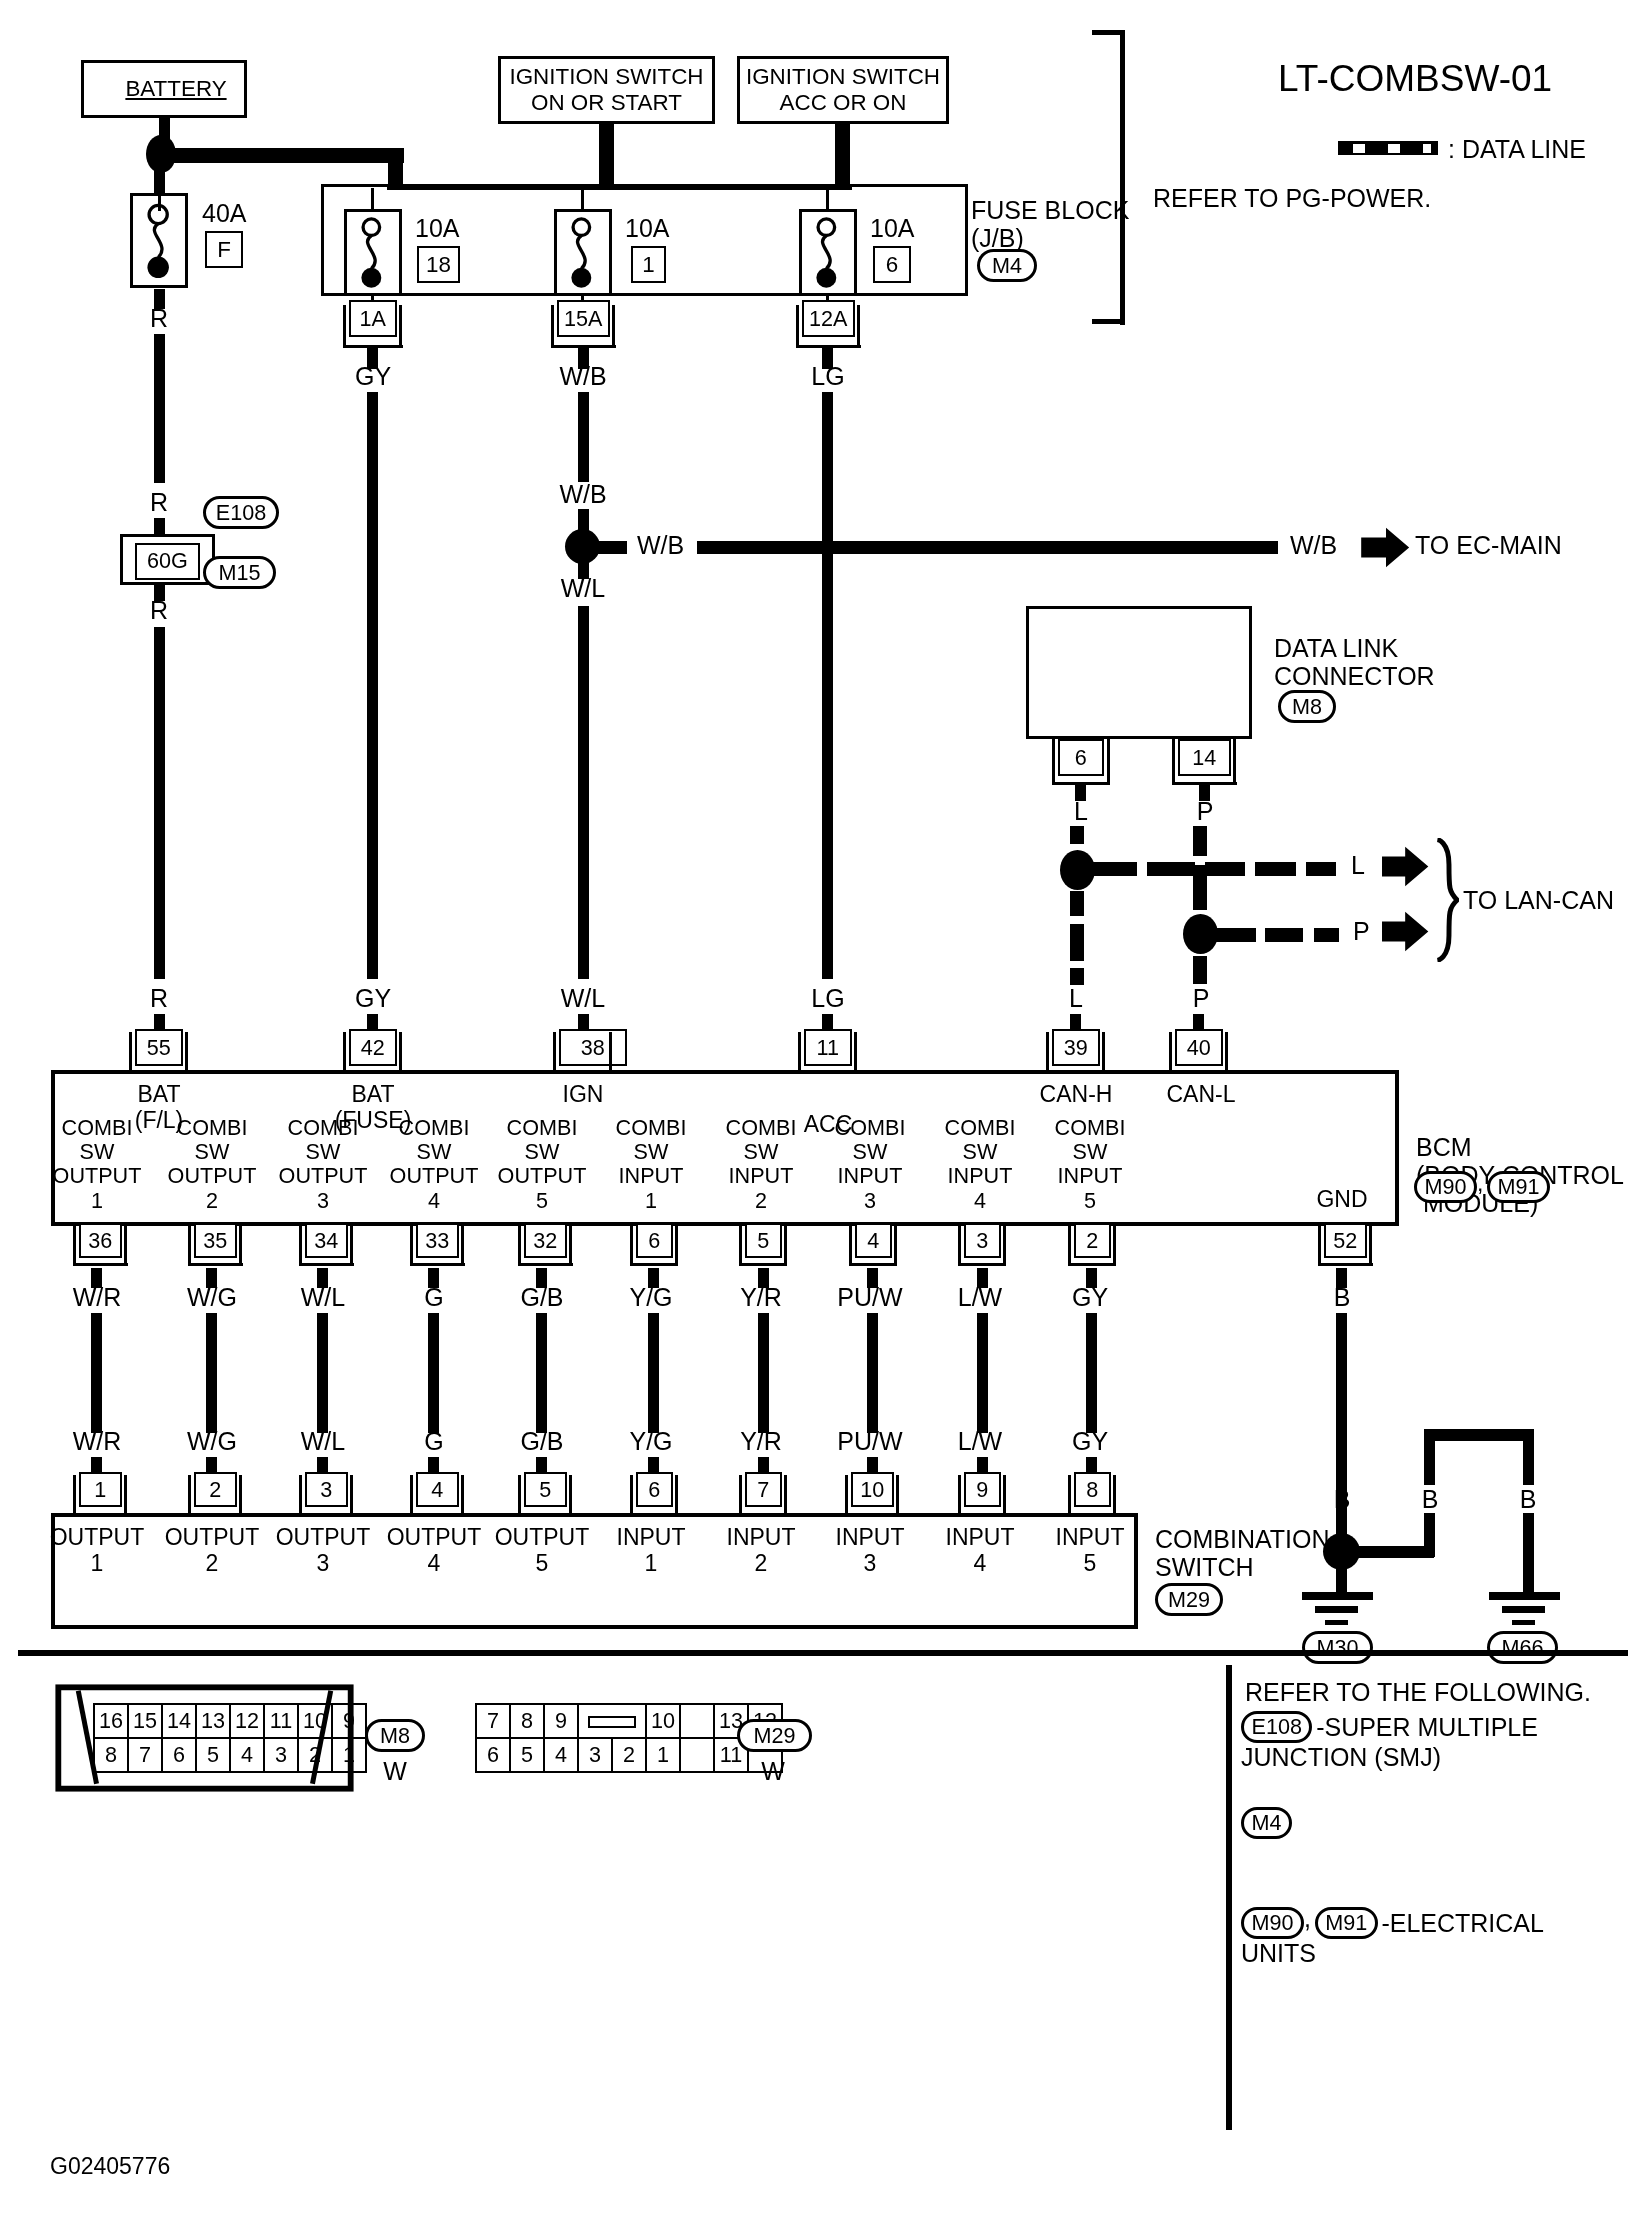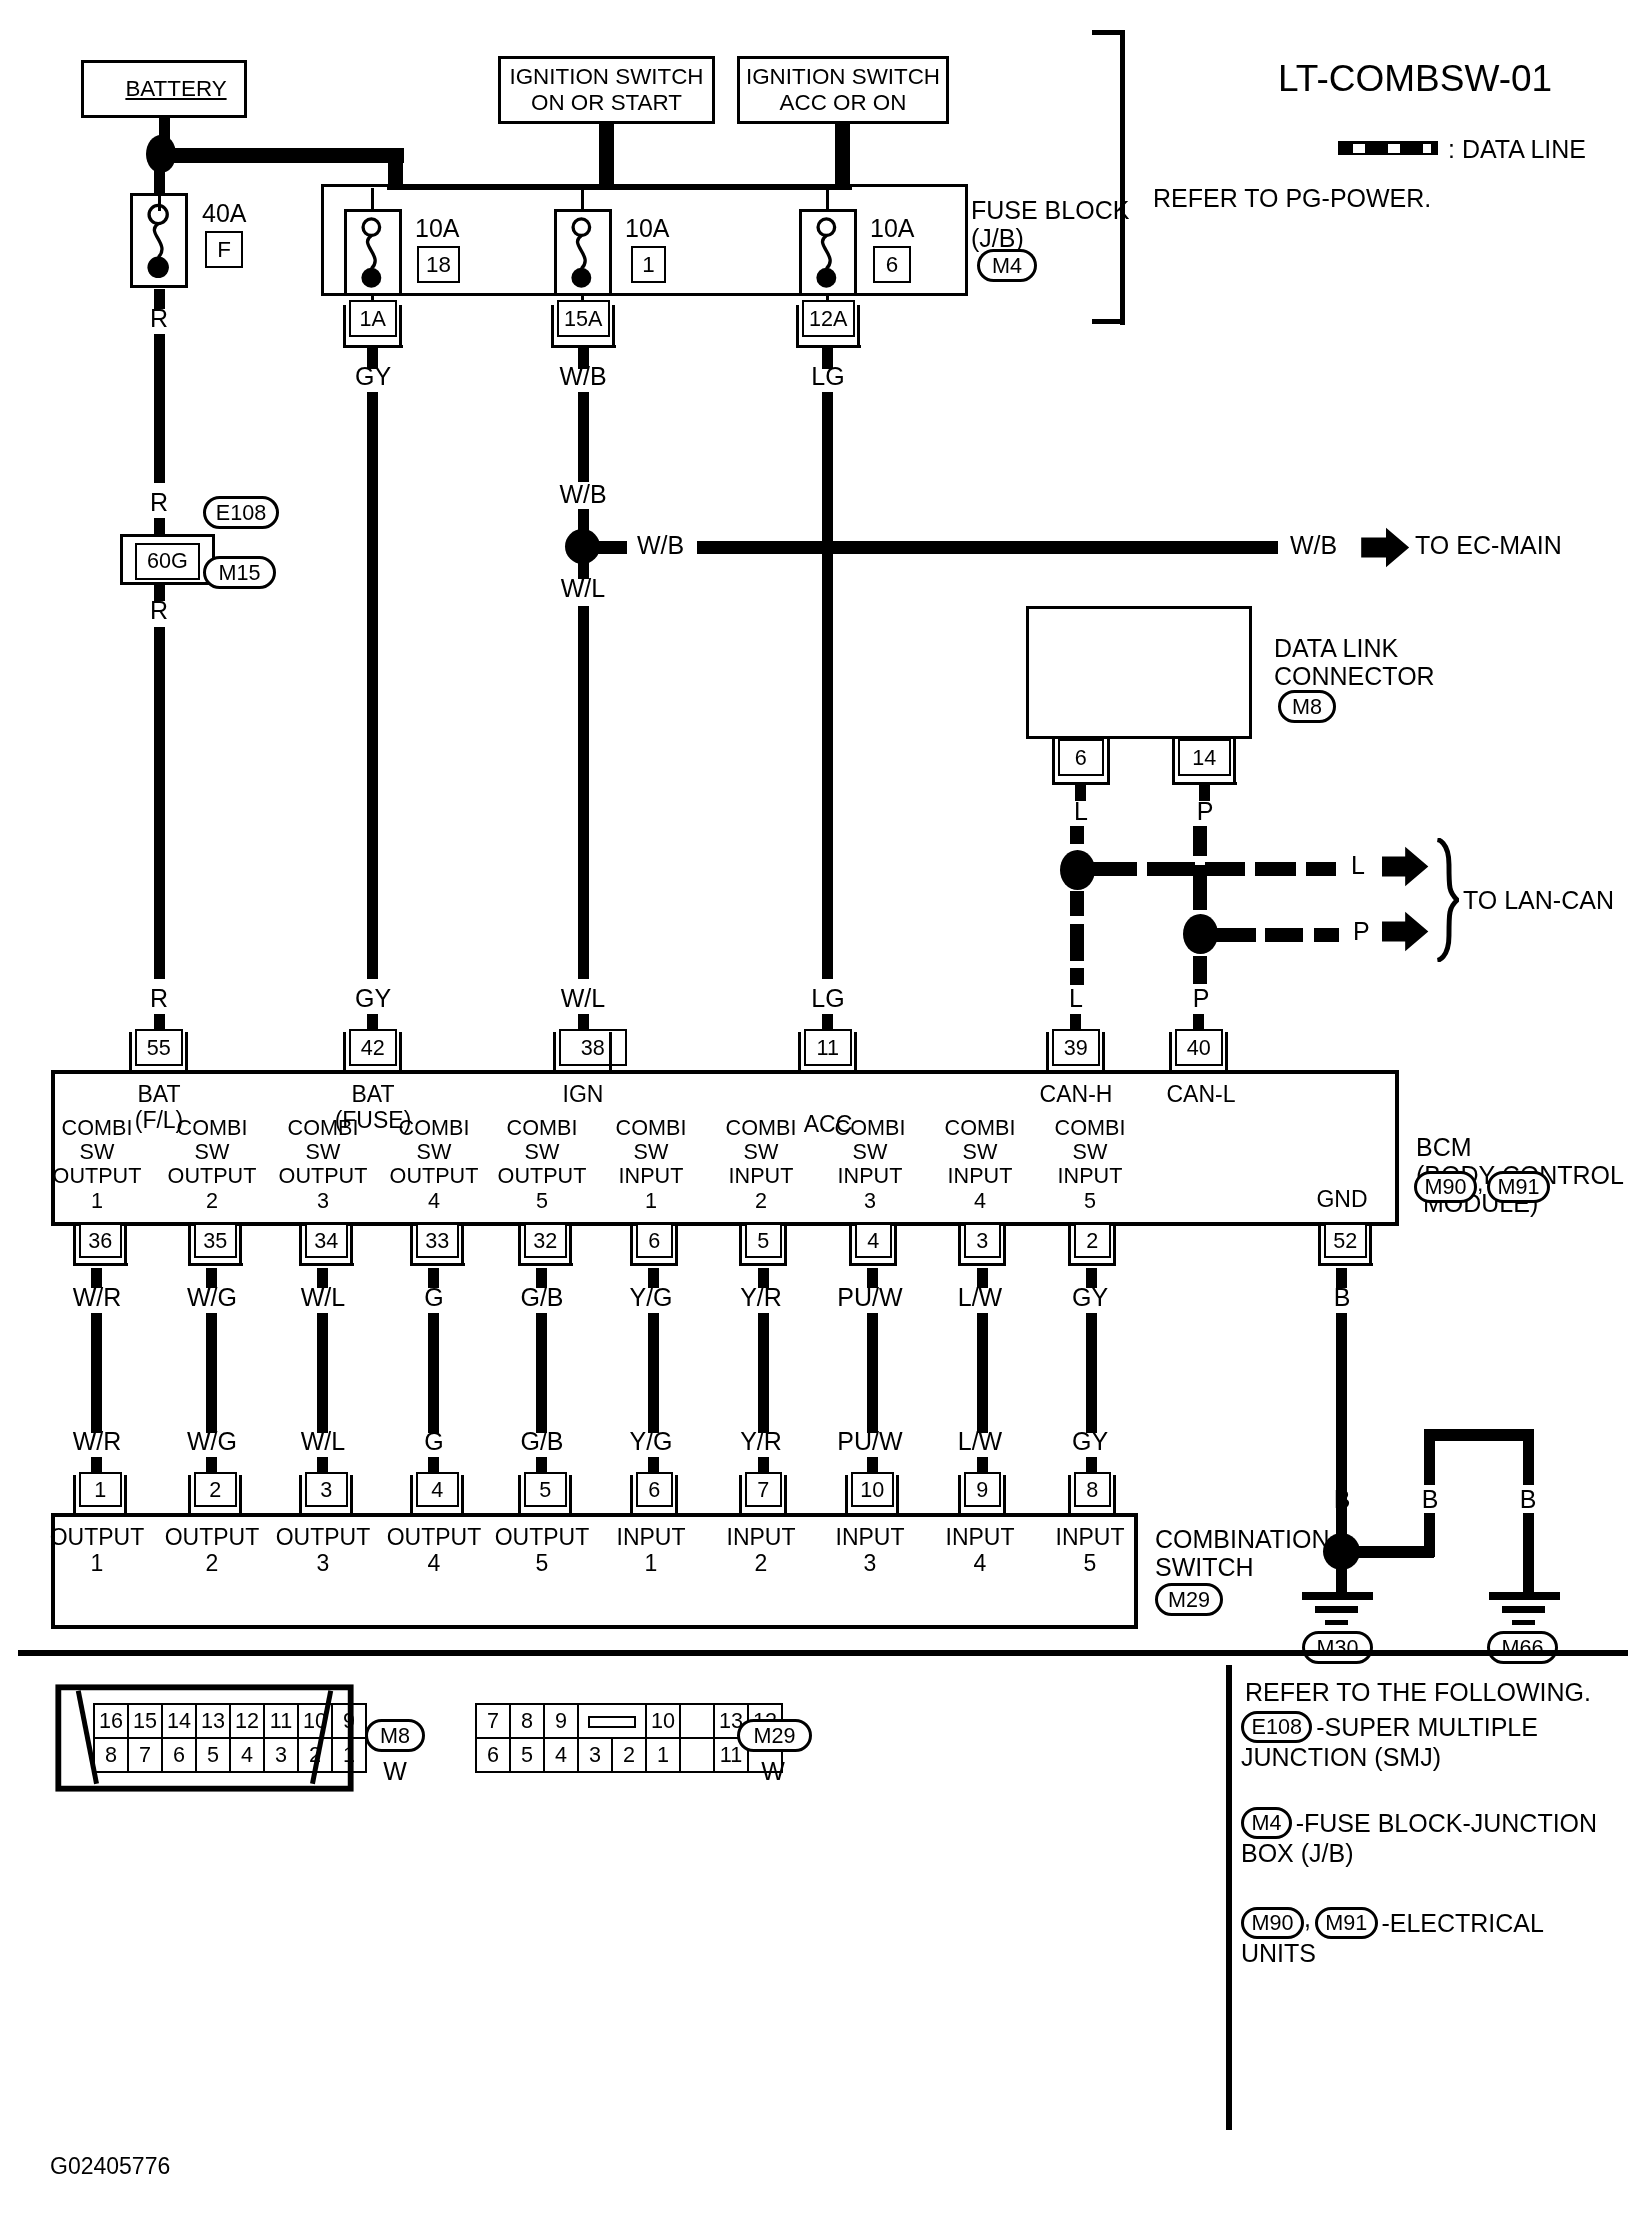--- a/index.html
+++ b/index.html
@@ -691,22 +691,20 @@
         <span>E108</span>
       </span>
     <span class="txt t30" style="position:relative;left:0;top:0;display:inline;white-space:pre;vertical-align:middle;">-SUPER MULTIPLE
 JUNCTION (SMJ)</span>
   </div>
 
   <div class="abs" style="left:1241px;top:1807px;width:407px;">
     <span class="bubI">
         <span>M4</span>
       </span>
-    <span class="txt t30" style="position:relative;left:0;top:0;display:inline;white-space:pre;vertical-align:middle;">-FUSE BLOCK-JUNCTION
-BOX (J/B)</span>
   </div>
 
   <div class="abs" style="left:1241px;top:1904px;width:407px;">
     <span class="bubI">
         <span>M90</span>
       </span><span class="t30" style="font-size:25px;">,</span> <span class="bubI">
         <span>M91</span>
       </span>
     <span class="txt t30" style="position:relative;left:0;top:0;display:inline;white-space:pre;vertical-align:middle;">-ELECTRICAL
 UNITS</span>

